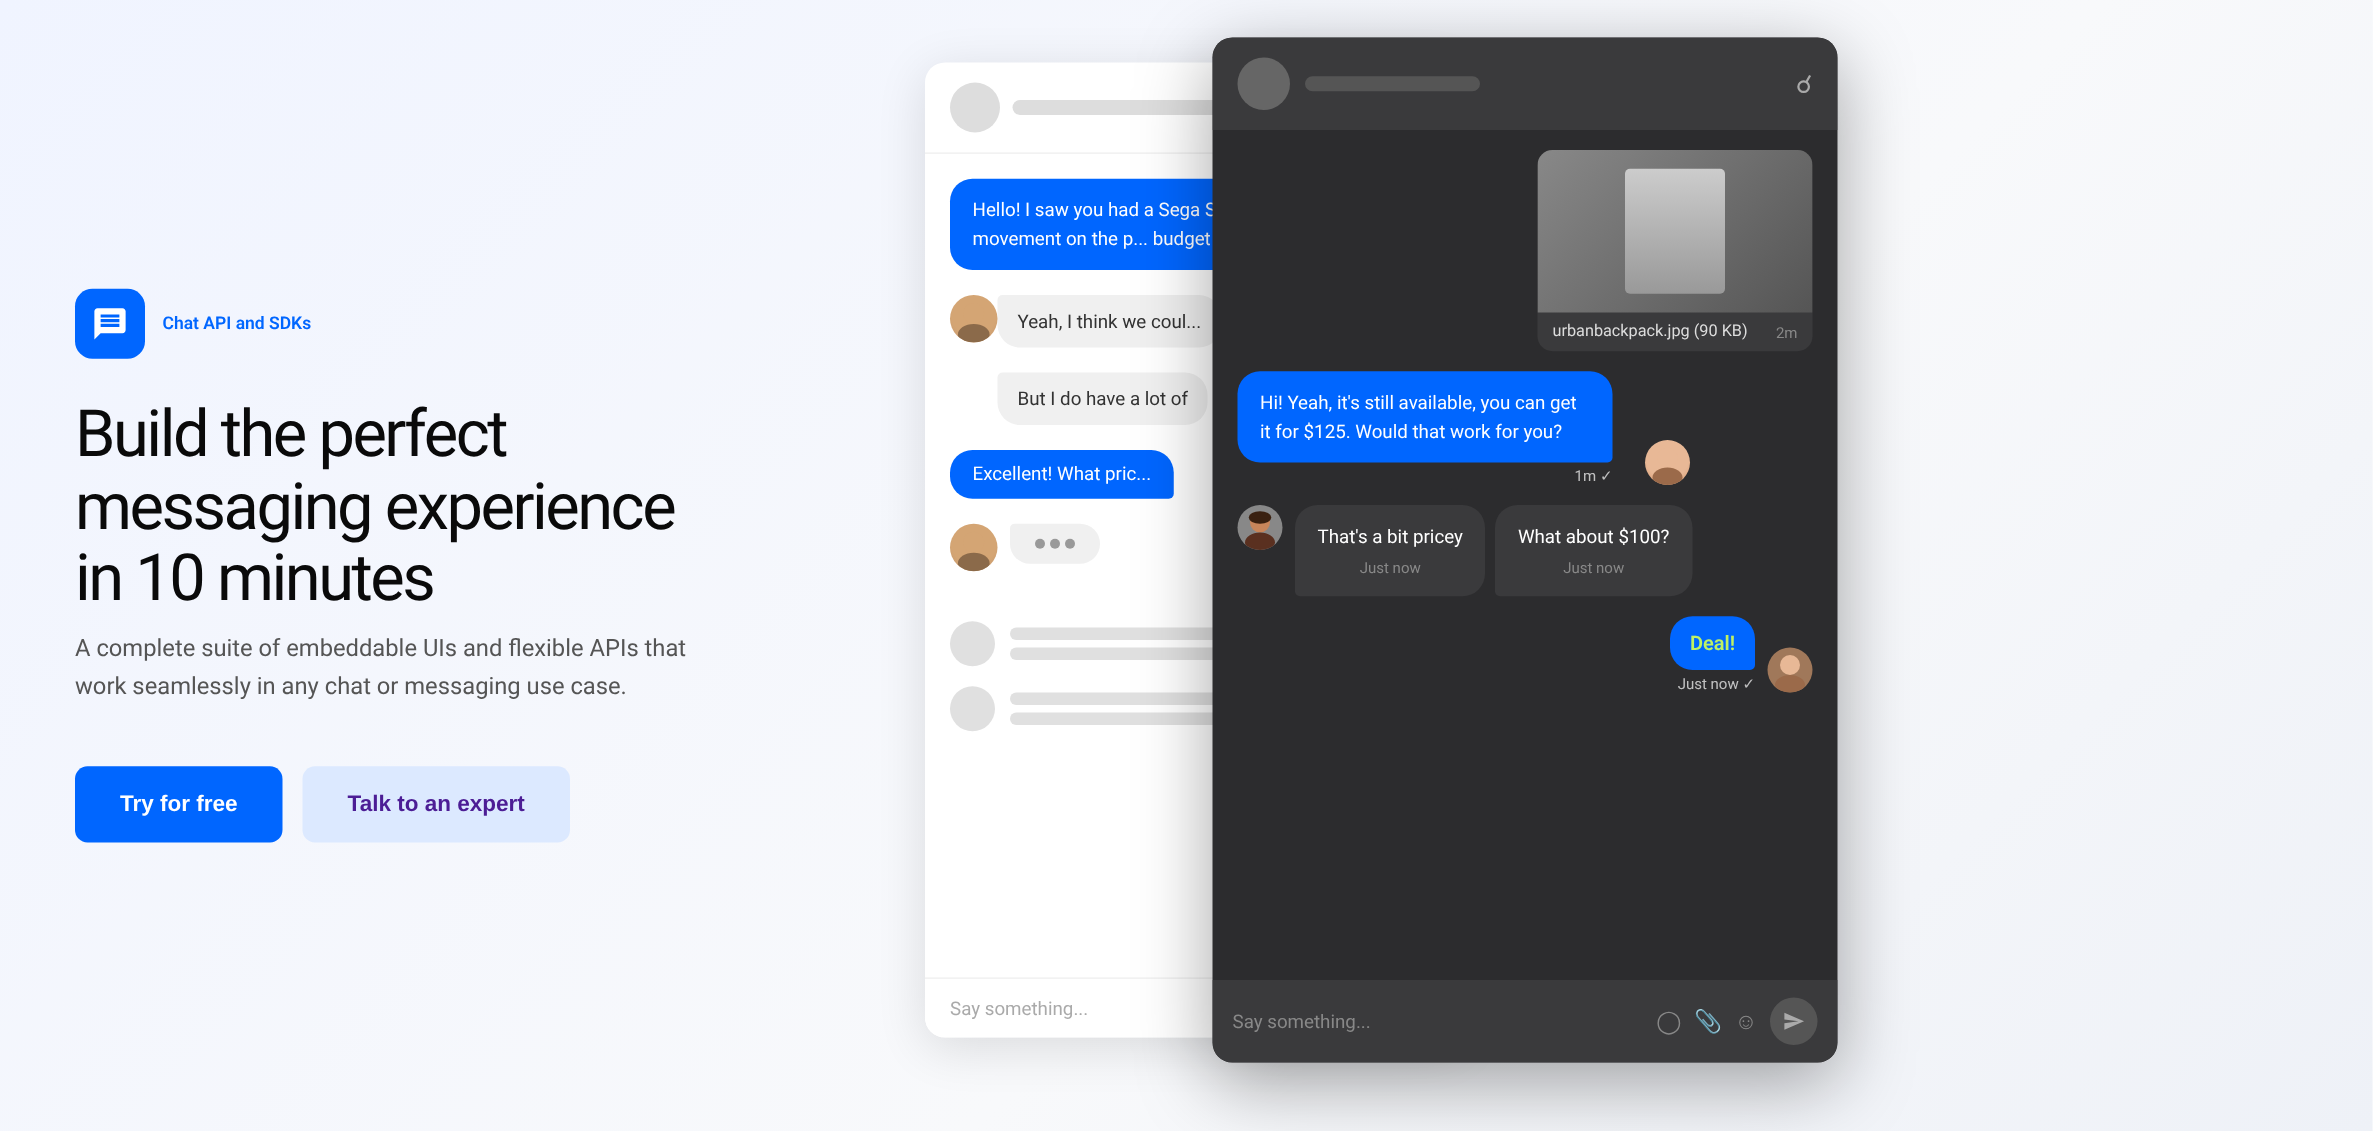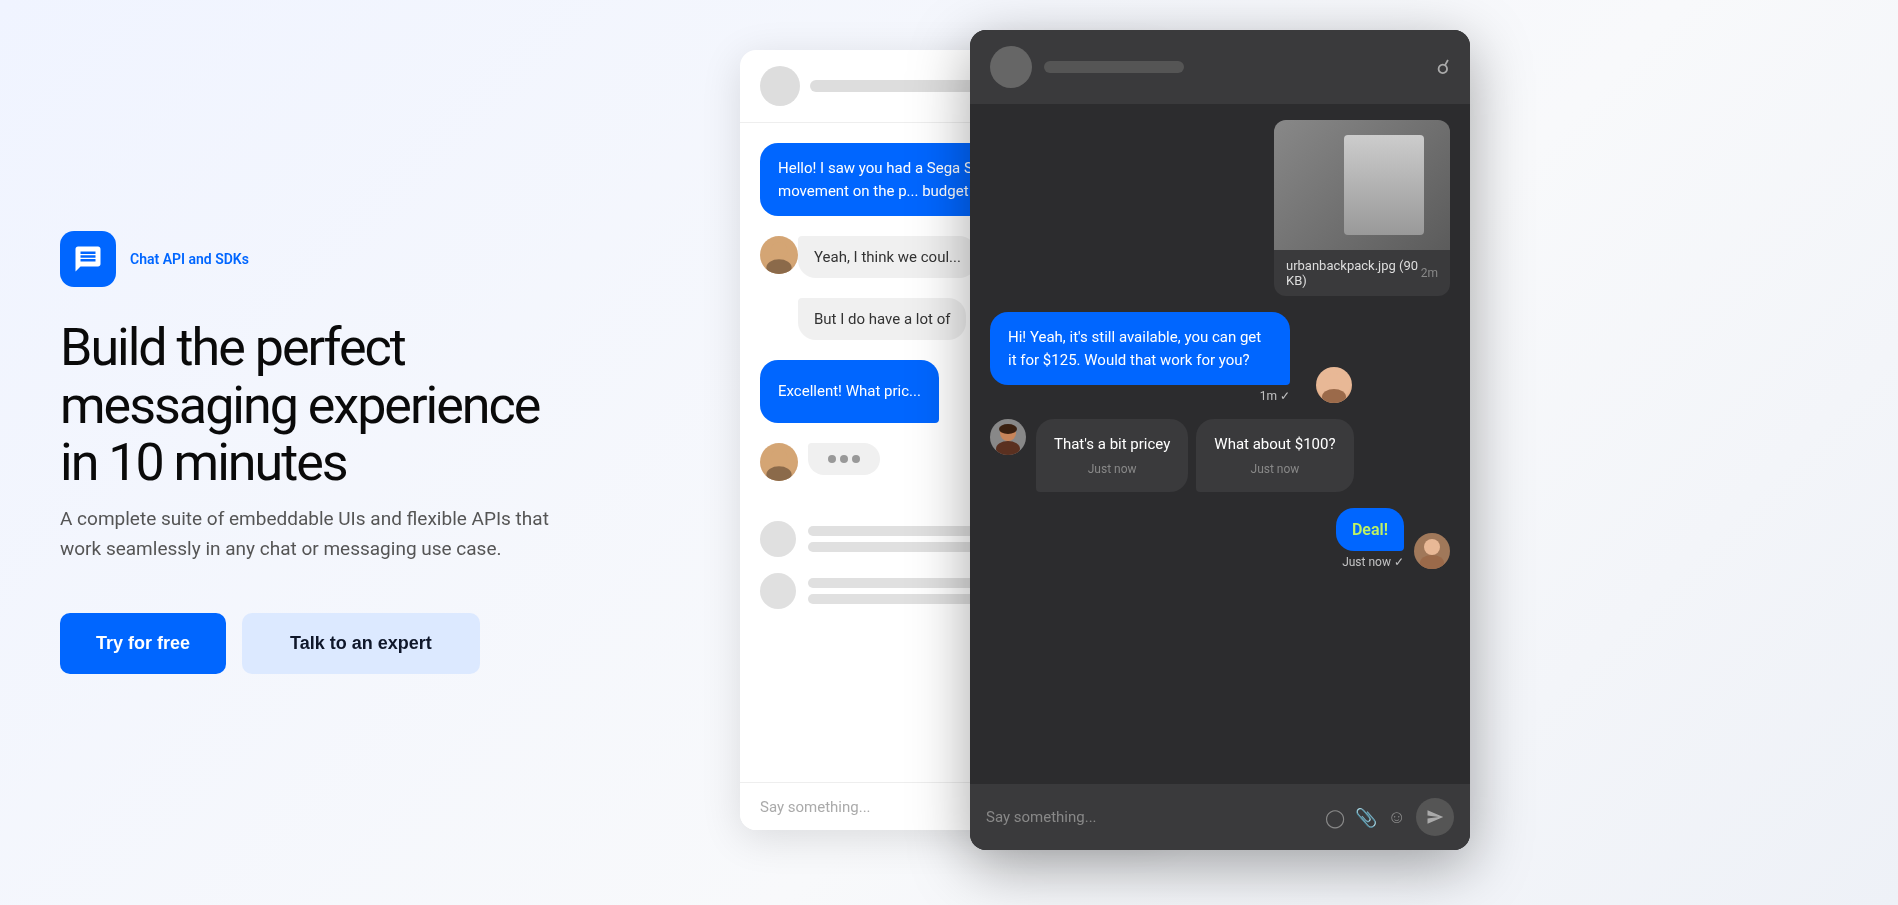--- a/index.html
+++ b/index.html
@@ -87,24 +87,24 @@
       border-radius: 10px;
       padding: 20px 36px;
       font-size: 18px;
       font-weight: 600;
       cursor: pointer;
       white-space: nowrap;
     }
 
     .btn-secondary {
       background: #dce9ff;
-      color: #0f172a;
+      color: #4c1d95;
       border: none;
       border-radius: 10px;
-      padding: 20px 48px;
+      padding: 20px 36px;
       font-size: 18px;
       font-weight: 600;
       cursor: pointer;
       white-space: nowrap;
     }
 
     
     .right-content {
       flex: 1;
       position: relative;
@@ -189,21 +189,21 @@
       background: #f0f0f0;
       padding: 12px 16px;
       border-radius: 4px 18px 18px 18px;
       font-size: 15px;
       color: #333;
     }
 
     .light-msg-blue-2 {
       background: #0066ff;
       color: white;
-      padding: 20px 18px;
+      padding: 8px 18px;
       border-radius: 18px 18px 4px 18px;
       font-size: 15px;
       line-height: 1.5;
       max-width: 300px;
       align-self: flex-start;
     }
 
     .light-typing-row {
       display: flex;
       align-items: flex-start;
@@ -336,21 +336,21 @@
       height: 700px;
       overflow: hidden;
     }
 
     
     .dark-attachment {
       align-self: flex-end;
       background: #3a3a3c;
       border-radius: 12px;
       overflow: hidden;
-      width: 176px;
+      width: 220px;
     }
 
     .dark-attachment-img {
       width: 220px;
       height: 130px;
       background: linear-gradient(135deg, #888 0%, #555 100%);
       position: relative;
       display: flex;
       align-items: center;
       justify-content: center;

